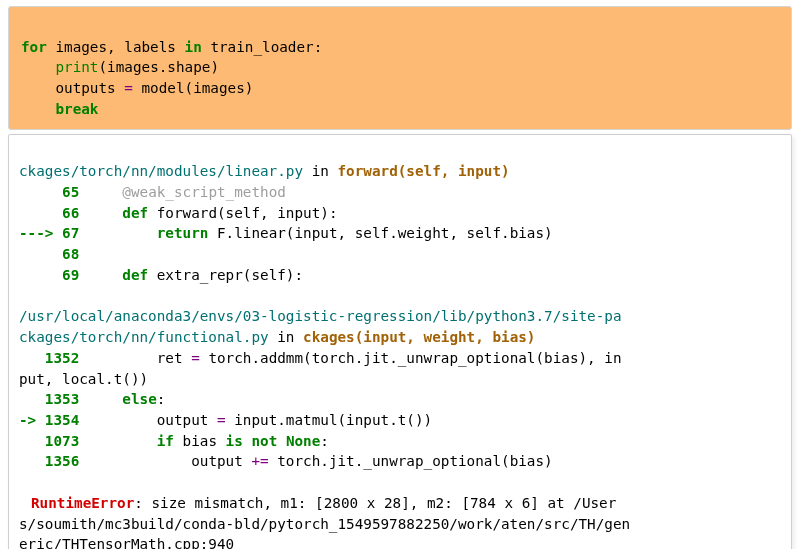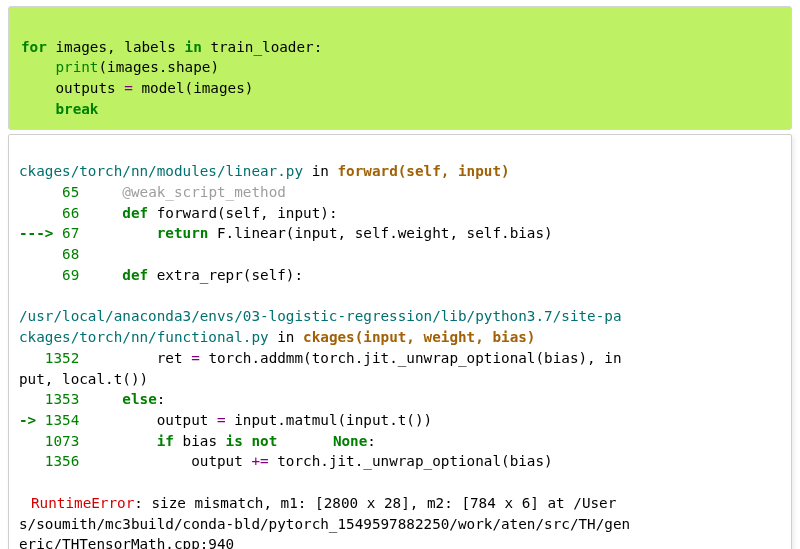--- a/index.html
+++ b/index.html
@@ -11,46 +11,46 @@
     overflow: hidden;
   }
   * { box-sizing: border-box; }
   .mono {
     font-family: "Menlo", "Consolas", "DejaVu Sans Mono", monospace;
     font-size: 14.3px;
     line-height: 1.45;
     white-space: pre;
   }
   .code-cell {
-    background: #bef264;
+    background: #fdba74;
     border: 1px solid #d4d4d4;
     border-radius: 3px;
     margin: 6px 8px 4px 8px;
     padding: 9px 28px 9px 12px;
   }
   .output-block {
     background: #ffffff;
     border: 1px solid #cfcfcf;
     border-top: 1px solid #cfcfcf;
     border-radius: 2px;
     margin: 0 8px 8px 8px;
     padding: 6px 10px 10px 10px;
     box-shadow: 2px 2px 5px rgba(0,0,0,0.08);
   }
   .kw   { color: #008000; font-weight: bold; }   
   .op   { color: #800080; }                      
   .func { color: #008000; }                      
   .path { color: #007070; font-weight: normal; }   
   .call { color: #a16207; font-weight: bold; }   
   .deco { color: #9e9e9e; }                      
-  .ln   { color: #008000; font-weight: normal; }   
+  .ln   { color: #008000; font-weight: bold; }   
   .arrow{ color: #008000; font-weight: bold; }
   .plain{ color: #000000; }
-  .err  { color: #d40000; font-weight: normal; padding-left: 12px; }
-  .none { color: #008000; font-weight: bold; margin-left: 47px; }
+  .err  { color: #d40000; font-weight: bold; padding-left: 12px; }
+  .none { color: #008000; font-weight: bold; }
 </style>
 </head>
 <body>
 
 <div class="code-cell mono">
 <span class="kw">for</span><span class="plain"> images, labels </span><span class="kw">in</span><span class="plain"> train_loader:</span>
 <span class="plain">    </span><span class="func">print</span><span class="plain">(images.shape)</span>
 <span class="plain">    outputs </span><span class="op">=</span><span class="plain"> model(images)</span>
 <span class="plain">    </span><span class="kw">break</span>
 </div>

